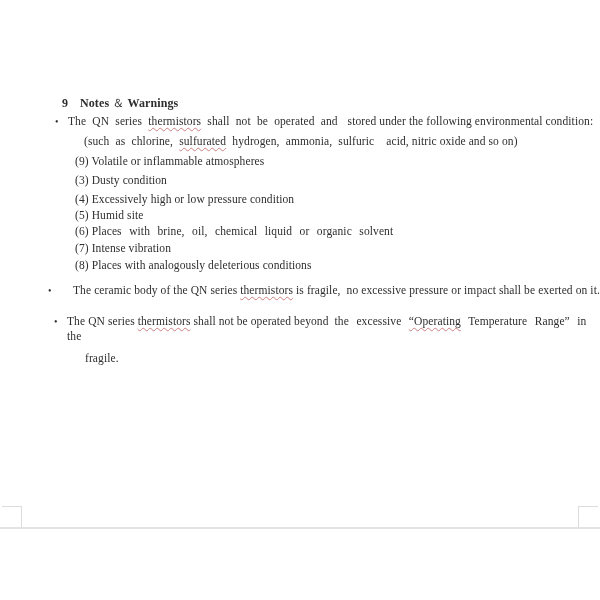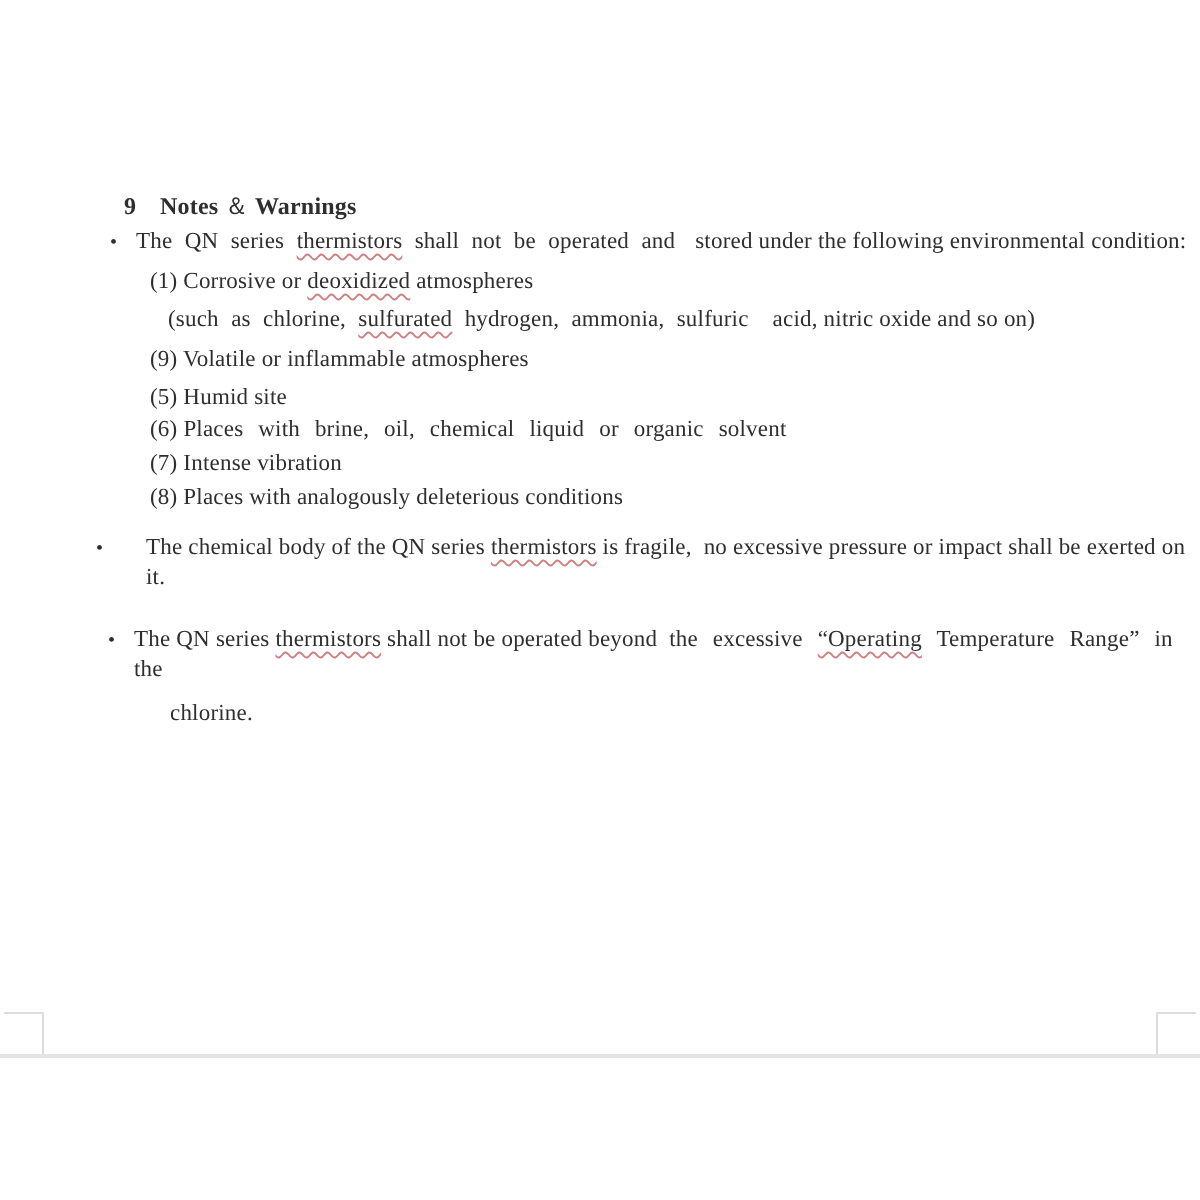--- a/index.html
+++ b/index.html
@@ -47,40 +47,41 @@
 </head>
 <body>
 
 <div class="page">
   <div class="doc">
 
     <div class="ln ln-h"><span class="h-num">9</span><span>Notes </span><span class="amp">＆ </span><span>Warnings</span></div>
 
     <div class="ln ln-b1"><span class="marker">•</span><span class="w"><span>The QN series </span><span class="sq">thermistors</span><span> shall not be operated and</span></span><span class="g10">stored under the following environmental condition:</span></div>
 
-    <div class="ln ln-i mb4"><span>(1) Corrosive or </span><span class="sq">deoxidized</span><span> atmospheres</span></div>
 
     <div class="ln ln-s"><span class="w"><span>(such as chlorine, </span><span class="sq">sulfurated</span><span> hydrogen, ammonia, sulfuric</span></span><span class="g12">acid, nitric oxide and so on)</span></div>
 
     <div class="ln ln-i mb4"><span>(9) Volatile or inflammable atmospheres</span></div>
 
+    <div class="ln ln-i mb4"><span>(3) Dusty condition</span></div>
 
+    <div class="ln ln-i mb1"><span>(4) Excessively high or low pressure condition</span></div>
 
     <div class="ln ln-i mb1"><span>(5) Humid site</span></div>
 
     <div class="ln ln-i mb2"><span>(6) </span><span class="w2">Places with brine, oil, chemical liquid or organic solvent</span></div>
 
     <div class="ln ln-i mb2"><span>(7) Intense vibration</span></div>
 
     <div class="ln ln-i mb10"><span>(8) Places with analogously deleterious conditions</span></div>
 
-    <div class="ln ln-b2"><span class="marker">•</span><span>The chemical body of the QN series </span><span class="sq">thermistors</span><span> is fragile,</span><span class="g6">no excessive pressure or impact shall be exerted on it.</span></div>
+    <div class="ln ln-b2"><span class="marker">•</span><span>The ceramic body of the QN series </span><span class="sq">thermistors</span><span> is fragile,</span><span class="g6">no excessive pressure or impact shall be exerted on it.</span></div>
 
     <div class="ln ln-b3"><span class="marker">•</span><span>The QN series </span><span class="sq">thermistors</span><span> shall not be operated beyond</span><span class="w2 g6"><span>the excessive </span><span class="sq">“Operating</span><span> Temperature Range” in the</span></span></div>
 
-    <div class="ln ln-c"><span>chlorine.</span></div>
+    <div class="ln ln-c"><span>fragile.</span></div>
 
   </div>
 
   <div class="corner-l"></div>
   <div class="corner-r"></div>
   <div class="pg-divider"></div>
 </div>
 
 </body></html>

